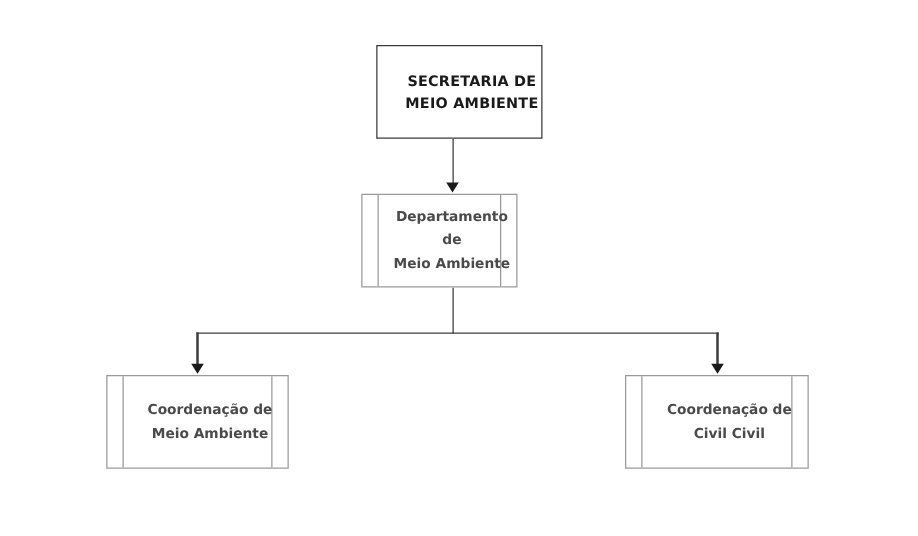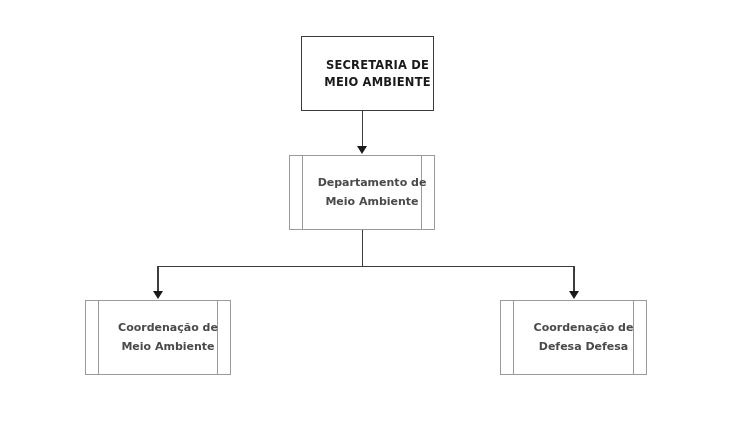--- a/index.html
+++ b/index.html
@@ -98,21 +98,21 @@
   <div class="conn conn-v" style="left:573.4px; top:265.6px; height:26px;"></div>
   <div class="arrow" style="left:569.2px; top:291px;"></div>
 
   <div class="node node-root" style="left:301px; top:36px; width:133px; height:75px;">
     <div class="node-label">
       <span>SECRETARIA DE</span><br>
       <span>MEIO AMBIENTE</span>
     </div>
   </div>
 
-  <div class="node node-process" style="left:289px; top:155px; width:146px; height:75px;">
+  <div class="node node-process" style="left:289px; top:155px; width:125px; height:75px;">
     <div class="rule rule-left"></div>
     <div class="rule rule-right"></div>
     <div class="node-label">
       <span>Departamento de</span><br>
       <span>Meio Ambiente</span>
     </div>
   </div>
 
   <div class="node node-process" style="left:85px; top:300px; width:146px; height:75px;">
     <div class="rule rule-left"></div>
@@ -121,17 +121,17 @@
       <span>Coordenação de</span><br>
       <span>Meio Ambiente</span>
     </div>
   </div>
 
   <div class="node node-process" style="left:500px; top:300px; width:147px; height:75px;">
     <div class="rule rule-left"></div>
     <div class="rule rule-right"></div>
     <div class="node-label">
       <span>Coordenação de</span><br>
-      <span>Defesa Defesa</span>
+      <span>Civil Civil</span>
     </div>
   </div>
 
 </div>
 
 </body></html>

